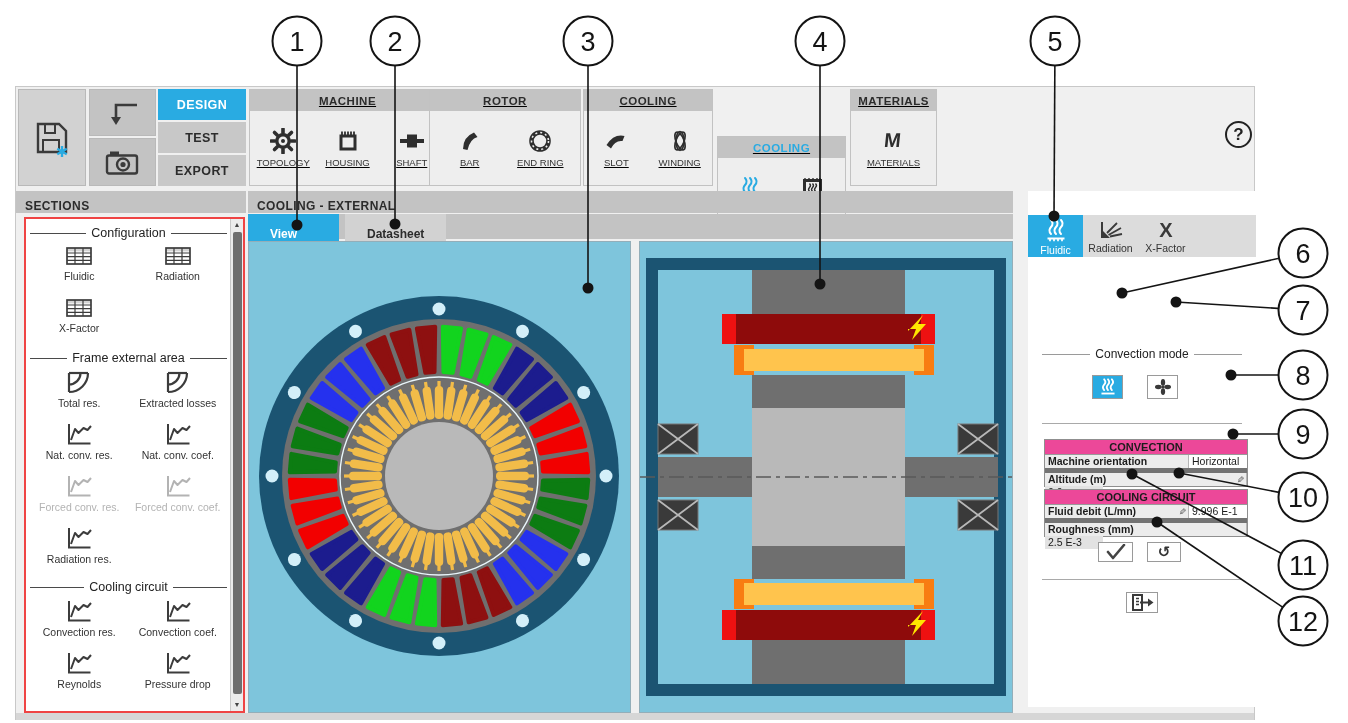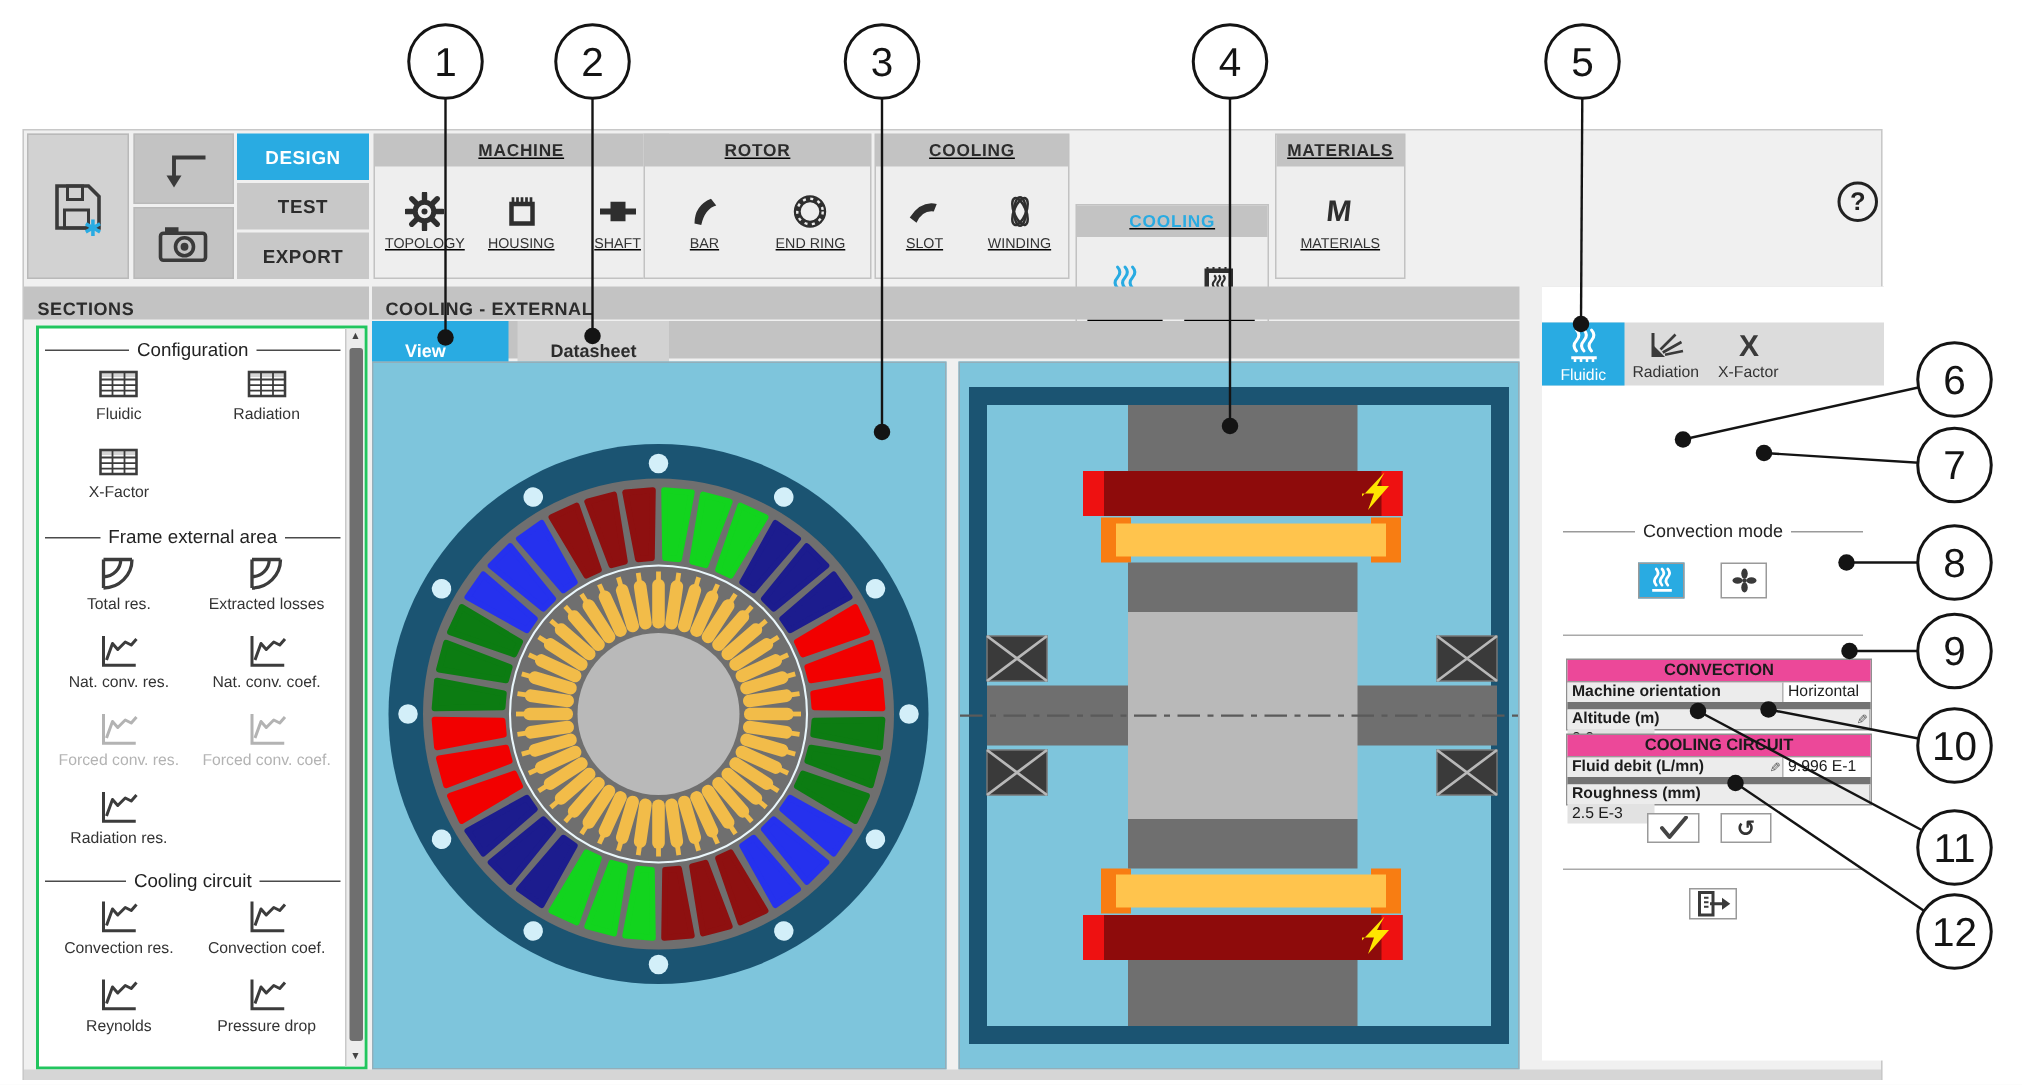--- a/index.html
+++ b/index.html
@@ -19,21 +19,21 @@
   .rbody{display:flex;justify-content:space-evenly;align-items:center;height:74px;}
   .ritem{display:flex;flex-direction:column;align-items:center;justify-content:center;width:62px;cursor:pointer;}
   .ritem .rlabel{font-size:9.5px;color:#333;margin-top:3px;white-space:nowrap;}
   .ritem.active .rlabel{color:#29abe2;}
   #help-circle{position:absolute;left:1209px;top:34px;width:27px;height:27px;border:2.4px solid #222;border-radius:50%;
     display:flex;align-items:center;justify-content:center;font-size:17px;font-weight:bold;color:#222;cursor:pointer;box-sizing:border-box;}
   
   .bar-head{position:absolute;height:22px;background:#c3c3c3;display:flex;align-items:flex-end;
     font-size:12px;font-weight:bold;color:#2c2c2c;padding-left:9px;box-sizing:border-box;letter-spacing:.4px;}
   
-  #sidebar-panel{position:absolute;left:8px;top:130px;width:221px;height:496px;background:#fff;border:2px solid #22c55e;box-sizing:border-box;overflow:hidden;}
+  #sidebar-panel{position:absolute;left:8px;top:130px;width:221px;height:496px;background:#fff;border:2px solid #ef4444;box-sizing:border-box;overflow:hidden;}
   #sidebar-content{position:absolute;left:4px;top:4px;right:16px;}
   .group-title{display:flex;align-items:center;gap:5px;margin:3px 0 4px 0;}
   .group-title .gl{flex:1;border-top:1.4px solid #4a4a4a;height:0;}
   .group-title .gt{font-size:12.5px;color:#222;white-space:nowrap;}
   .sec-grid{display:grid;grid-template-columns:1fr 1fr;}
   .sec-item{display:flex;flex-direction:column;align-items:center;justify-content:flex-start;height:52px;cursor:pointer;}
   .sec-item .slabel{font-size:10.5px;color:#333;margin-top:2px;white-space:nowrap;}
   .sec-item.disabled .slabel{color:#b3b3b3;}
   #sidebar-scroll{position:absolute;right:0;top:0;width:13px;height:100%;background:#ececec;border-left:1px solid #c9c9c9;box-sizing:border-box;}
   #sidebar-scroll .arr{position:absolute;left:0;width:100%;height:12px;font-size:7px;color:#444;text-align:center;line-height:12px;}

